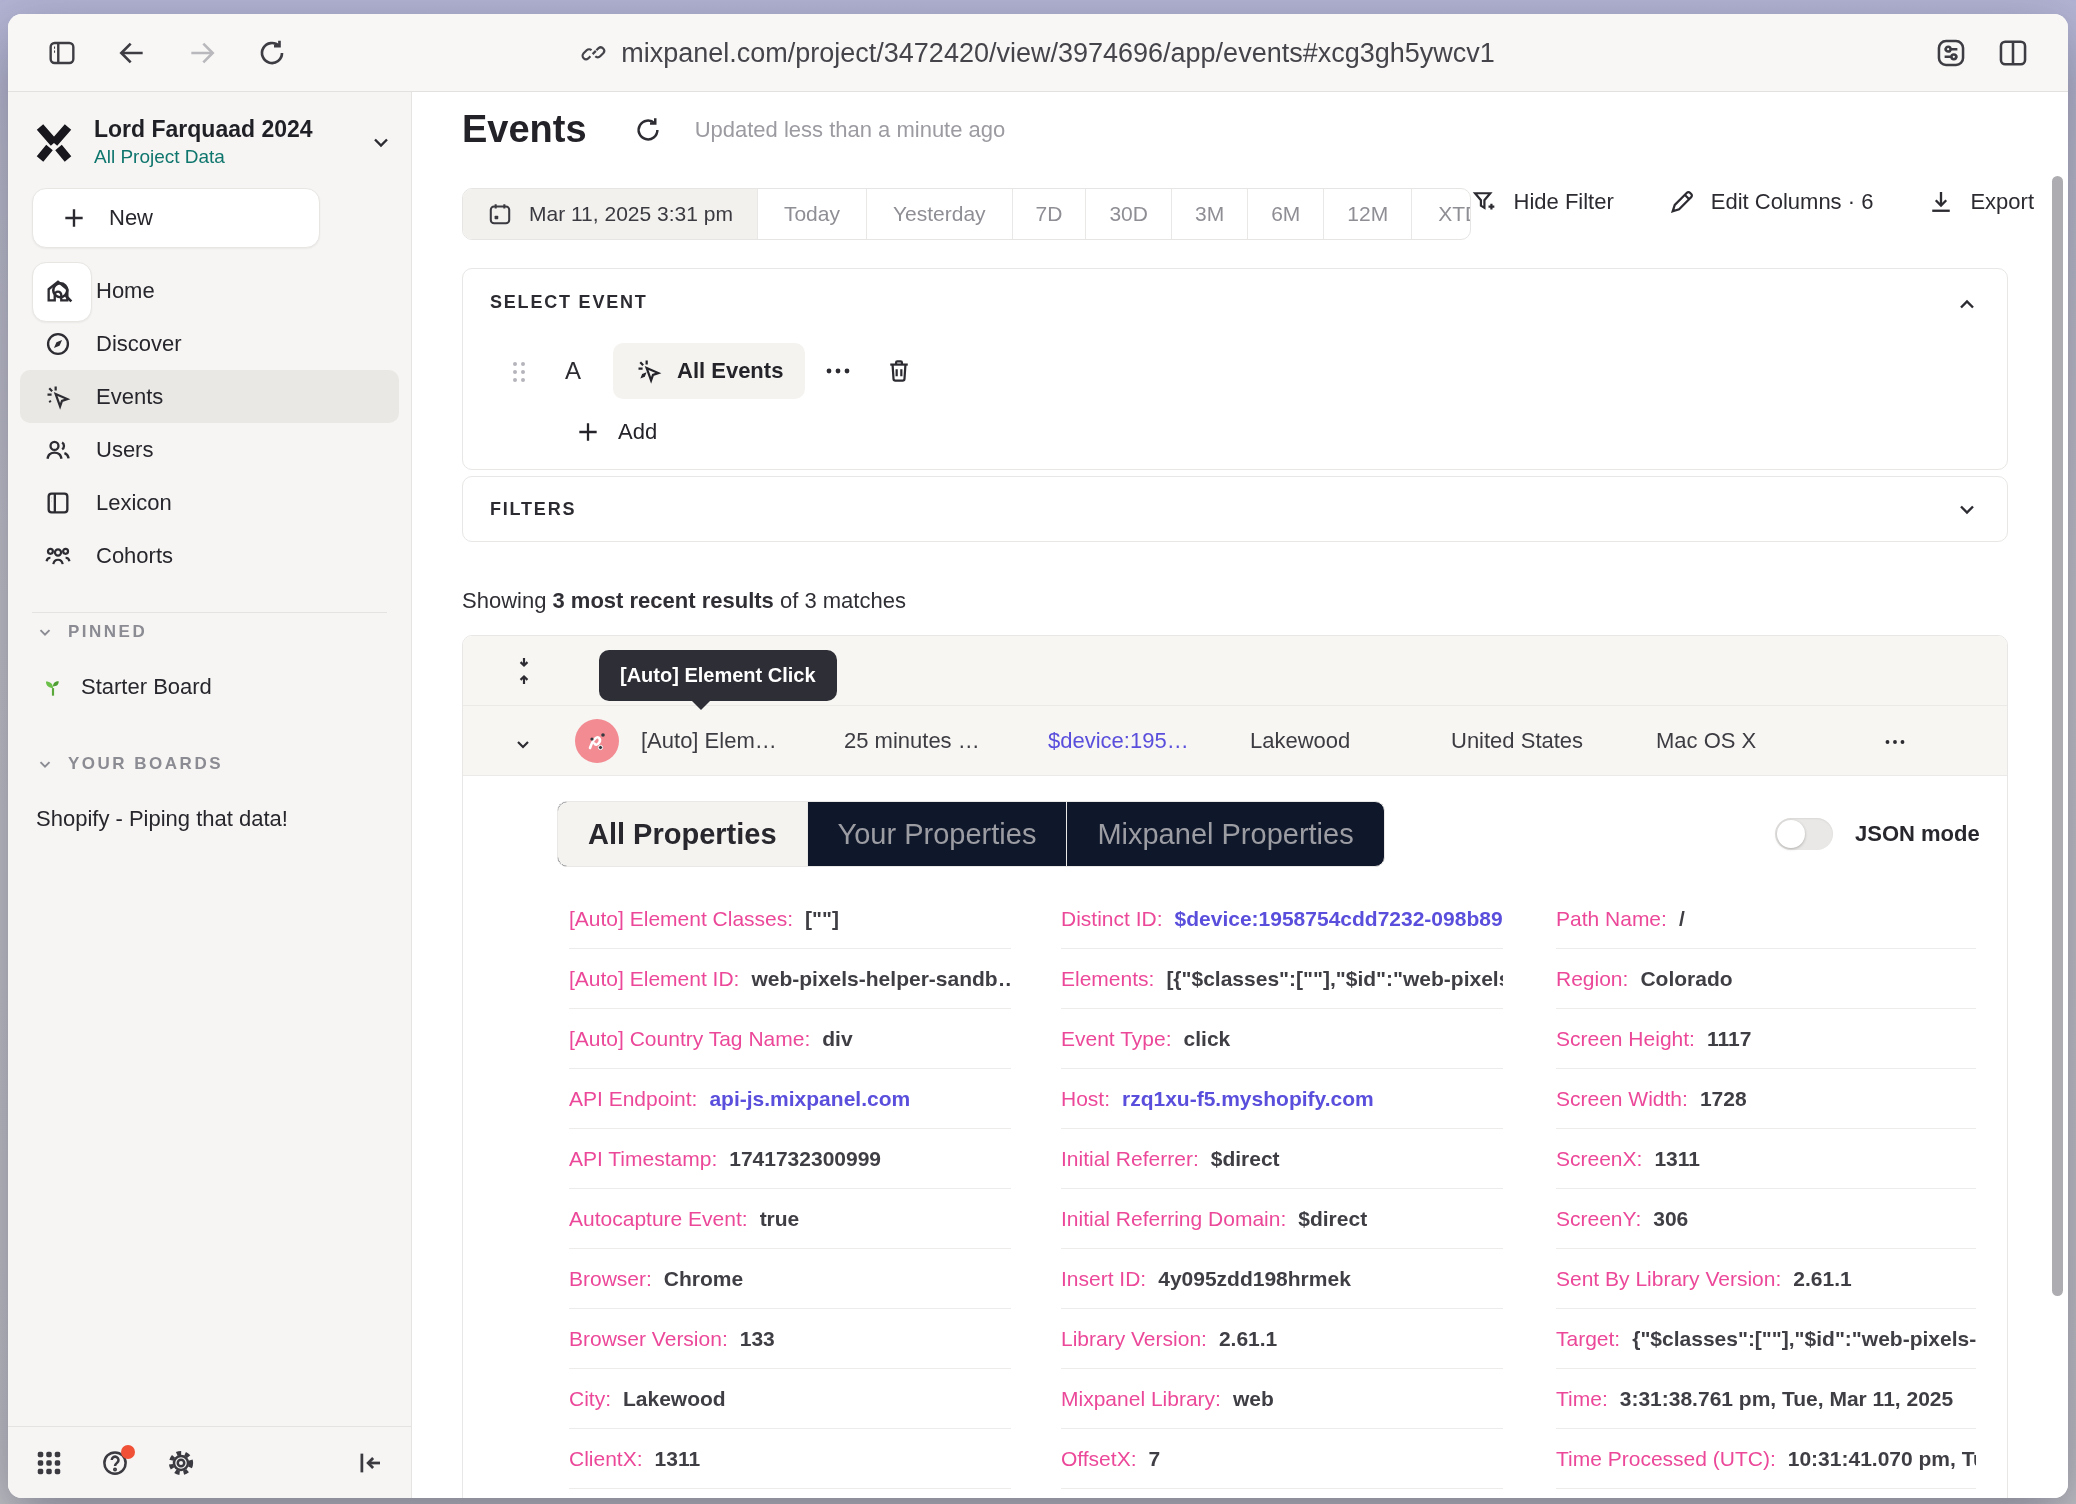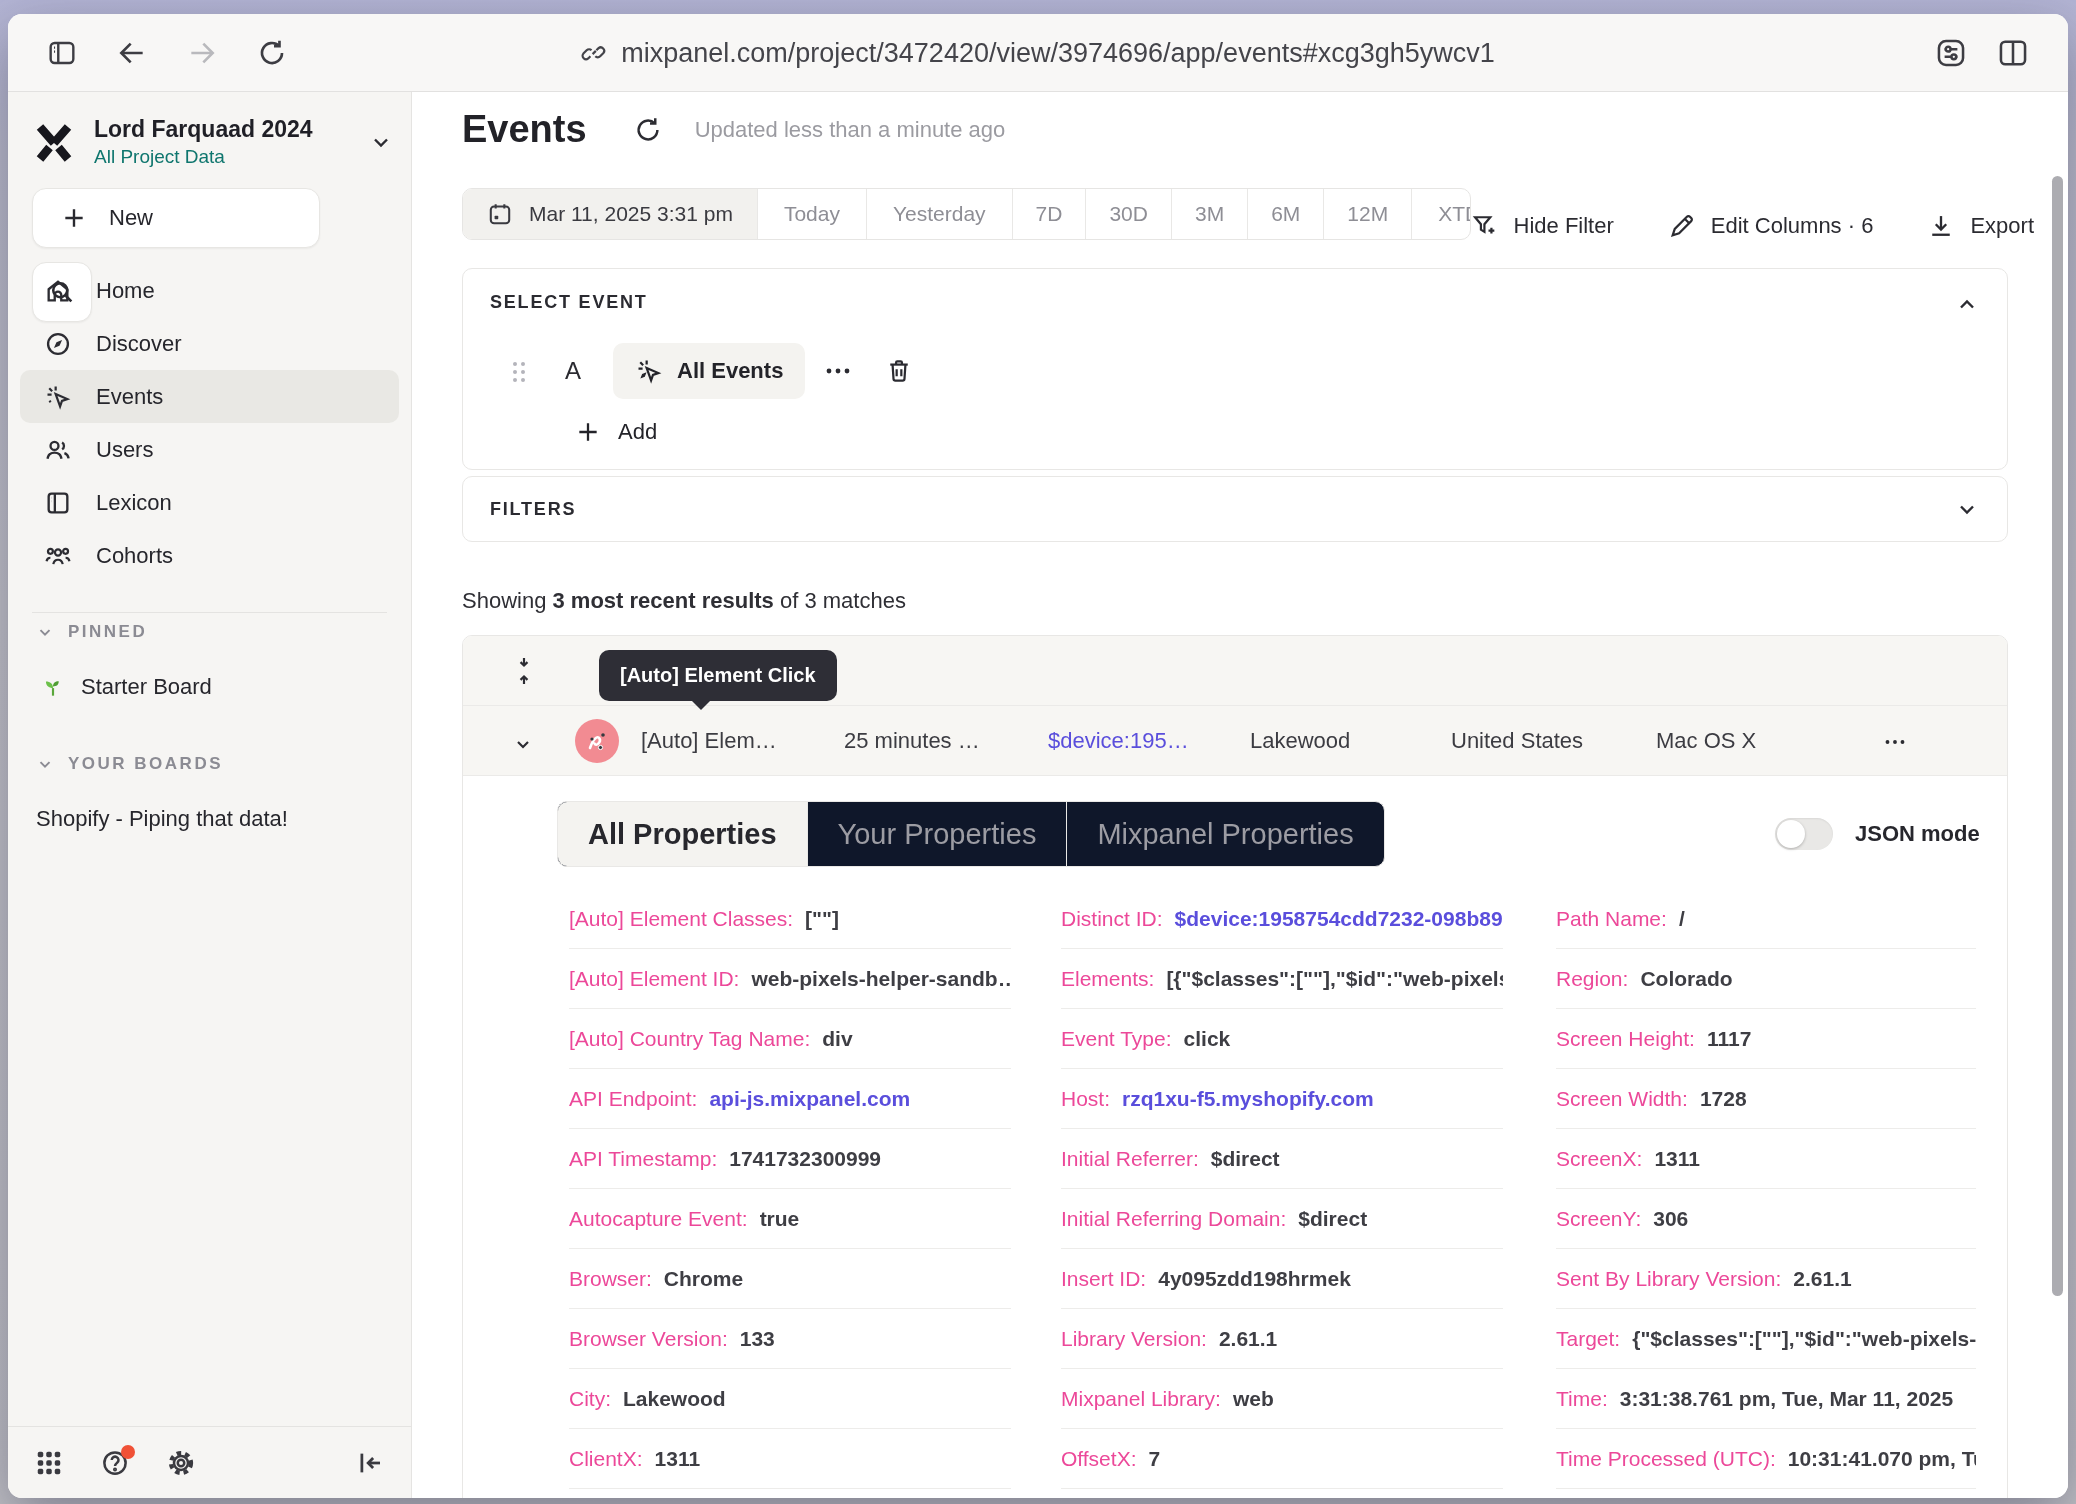--- a/index.html
+++ b/index.html
@@ -55,21 +55,21 @@
   .help-wrap { position: relative; }
   .red-dot { position: absolute; top: -3px; right: -5px; width: 14px; height: 14px; border-radius: 50%; }
   .collapse-left { margin-left: auto; }
 
   
   .page-head { position: absolute; top: 16px; left: 50px; display: flex; align-items: center; }
   .page-title { font-size: 38px; font-weight: 700; color: #222228; }
   .head-refresh { margin-left: 46px; color: #2c2c32; cursor: pointer; }
   .updated { margin-left: 32px; font-size: 22px; color: #9b9ba1; }
 
-  .toolbar { position: absolute; top: 96px; left: 50px; right: 34px; height: 52px; display: flex; align-items: flex-end; }
+  .toolbar { position: absolute; top: 96px; left: 50px; right: 34px; height: 52px; display: flex; align-items: flex-start; }
   .datebar { display: inline-flex; align-items: stretch; height: 52px; border: 1px solid #e6e5e3;
     border-radius: 10px; background: #fff; overflow: hidden; }
   .seg { display: flex; align-items: center; padding: 0 26px; font-size: 21px; color: #8e8e95;
     border-left: 1px solid #e9e8e6; cursor: pointer; white-space: nowrap; }
   .seg.date { border-left: none; background: #f2f1ee; color: #3a3a40; gap: 16px; padding: 0 24px; }
   .seg.sm { padding: 0 23px; }
   .seg.xtd { gap: 10px; }
   .tools { margin-left: auto; display: flex; align-items: center; gap: 54px; font-size: 22px; color: #2b2b31; }
   .tool { display: flex; align-items: center; gap: 15px; cursor: pointer; white-space: nowrap; }
 

